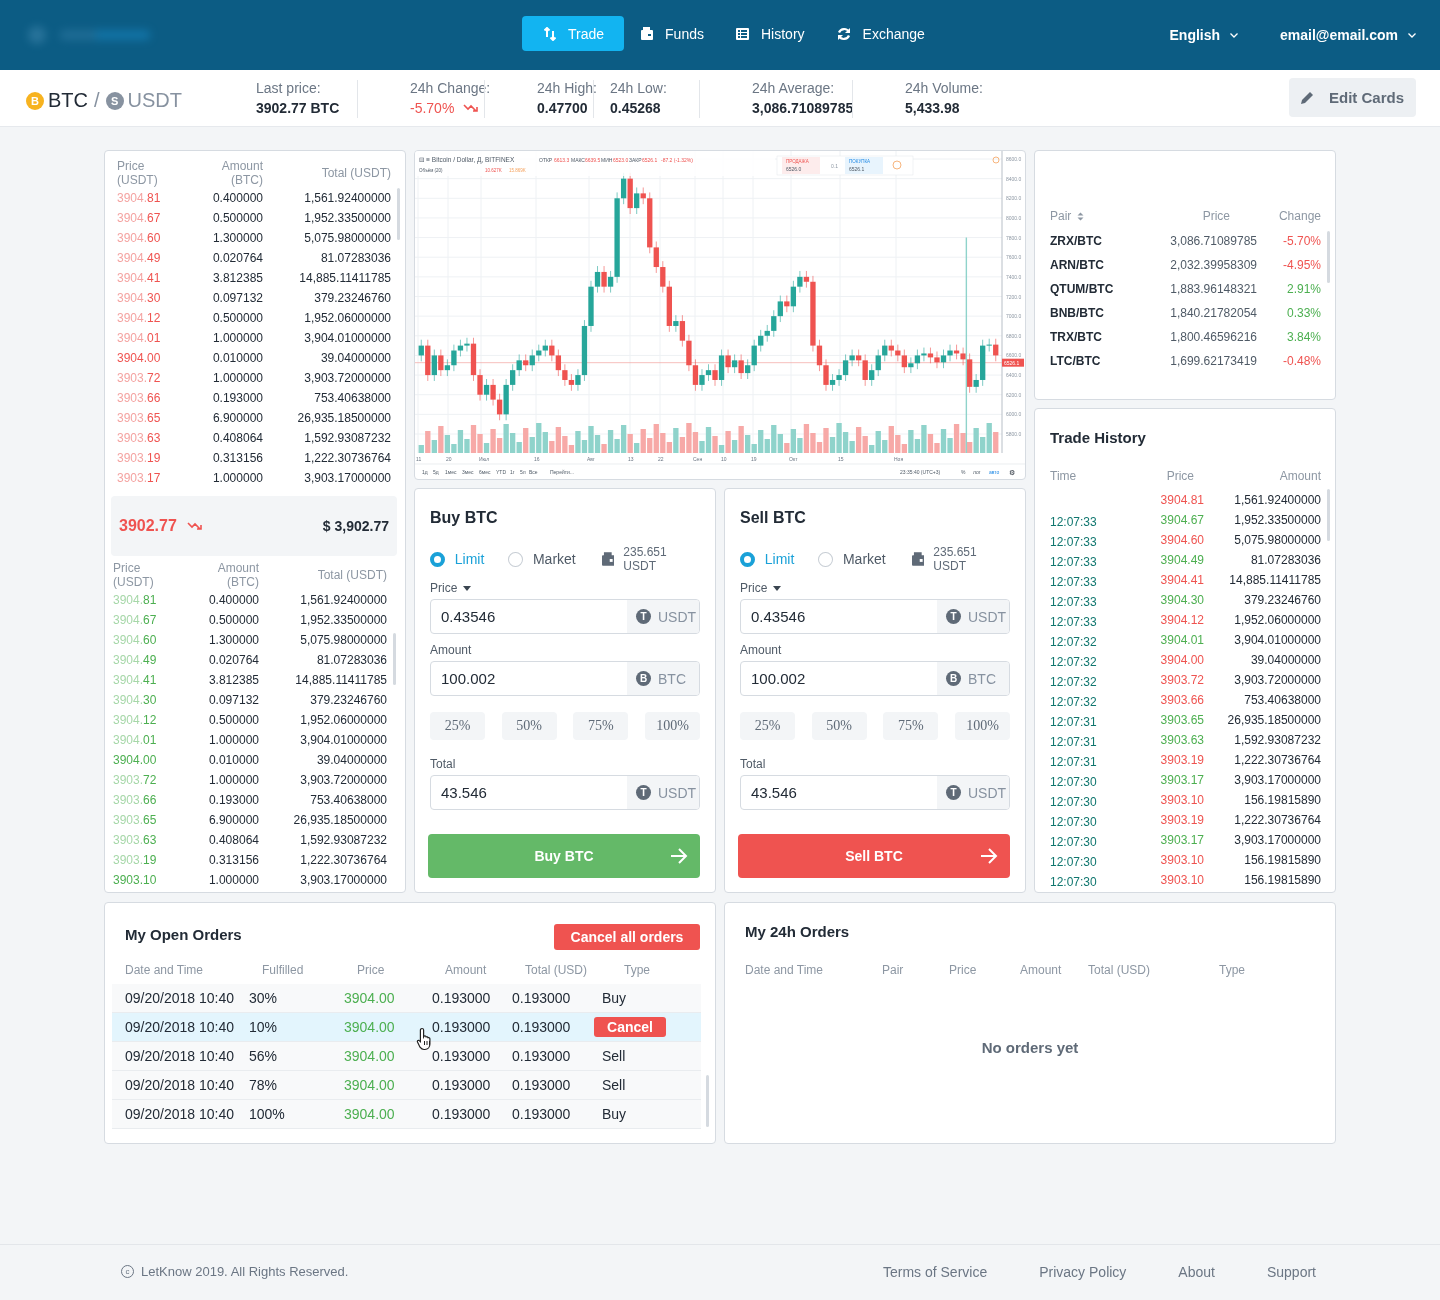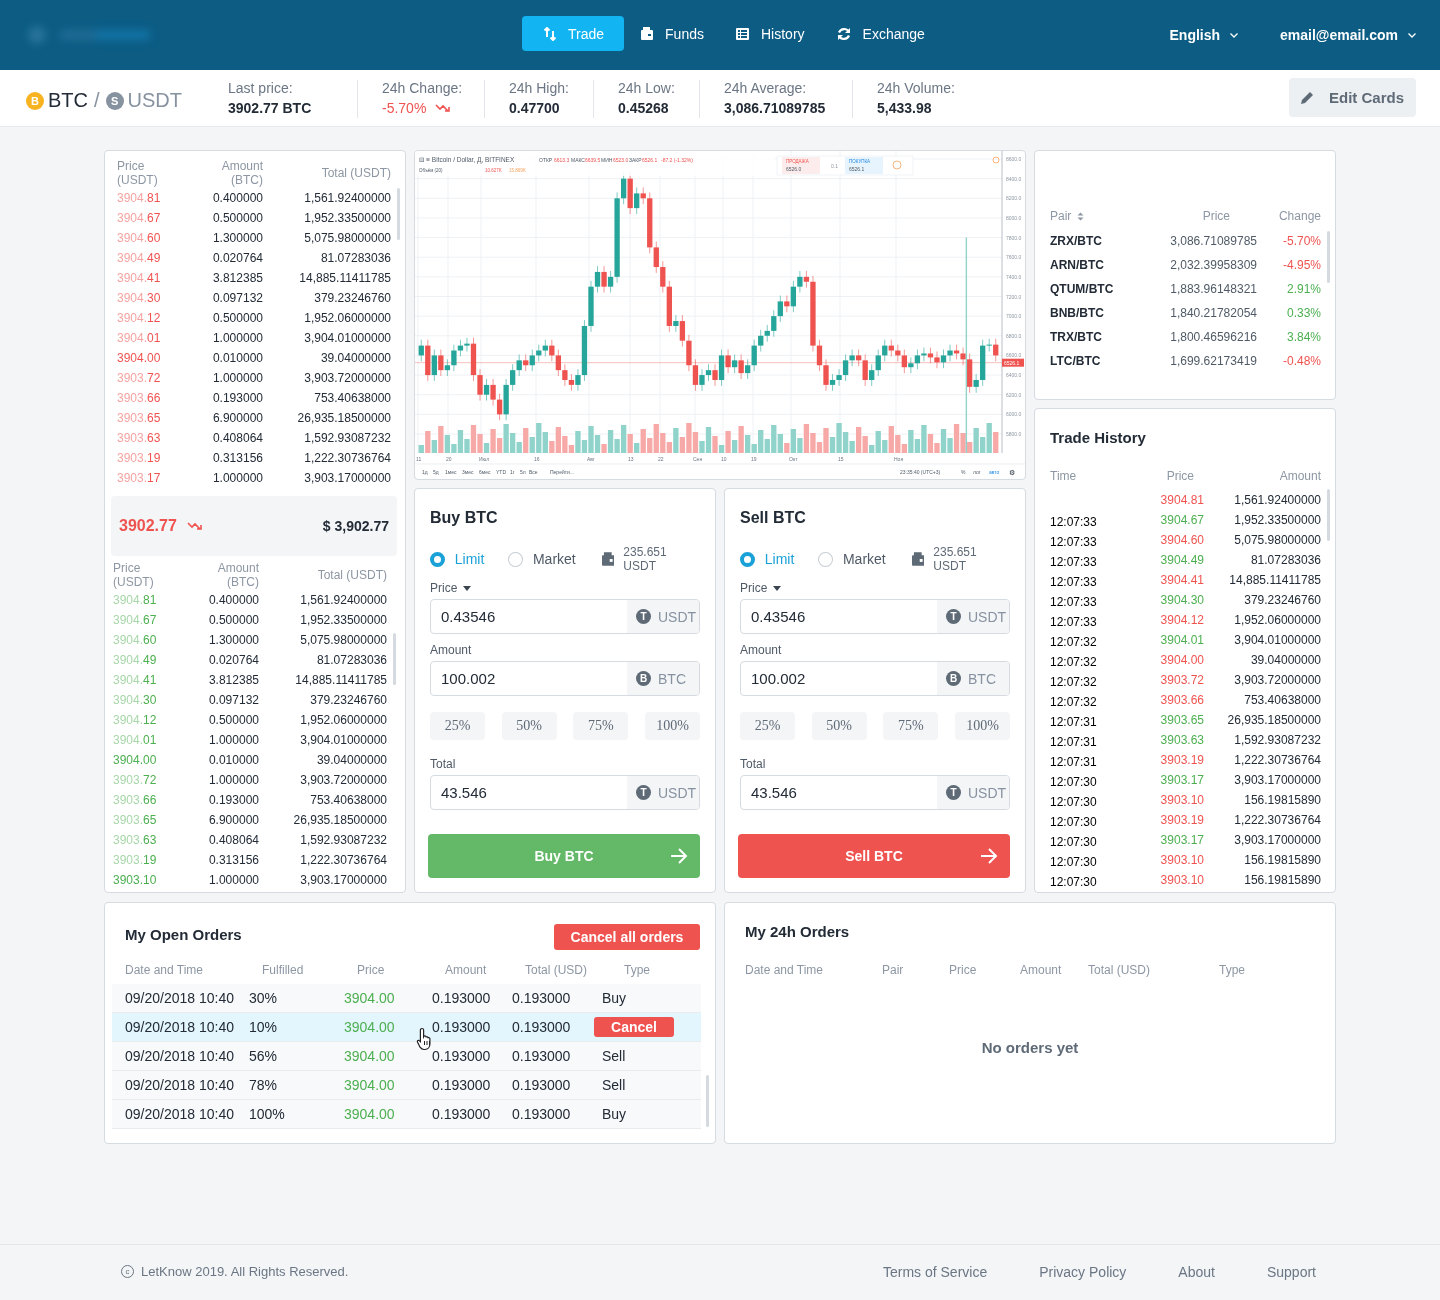--- a/index.html
+++ b/index.html
@@ -16,21 +16,21 @@
 .top-right .dd{display:flex;align-items:center;margin-left:20px;padding-left:22px;}
 .top-right .chev{margin-left:8px;width:8px;height:8px;}
 .ticker{position:absolute;left:0;top:70px;width:1440px;height:57px;background:#fff;border-bottom:1px solid #e6e9ed;}
 .pair{position:absolute;left:26px;top:19px;display:flex;align-items:center;font-size:20px;}
 .coin{width:18px;height:18px;border-radius:50%;display:inline-flex;align-items:center;justify-content:center;color:#fff;font-size:11px;font-weight:bold;margin-right:4px;}
 .coin.btc{background:#f7b320;}
 .coin.usd{background:#8792a0;}
 .pair .base{color:#222b36;}
 .pair .sep{color:#8792a0;margin:0 6px;}
 .pair .quote{color:#8792a0;}
-.stat{position:absolute;top:9px;height:40px;padding-left:0;}
+.stat{position:absolute;top:9px;height:40px;padding-left:0;margin-left:28px;}
 .stat .lbl{font-size:14px;color:#6b7684;line-height:18px;}
 .stat .val{font-size:14px;font-weight:bold;color:#222b36;line-height:20px;margin-top:1px;display:flex;align-items:center;}
 .stat .val.neg{color:#ef5350;font-weight:normal;}
 .vsep{position:absolute;top:10px;width:1px;height:38px;background:#e3e6ea;}
 .edit-btn{position:absolute;left:1289px;top:8px;width:127px;height:39px;background:#edf0f3;border-radius:4px;display:flex;align-items:center;color:#5f6a77;font-size:15px;font-weight:bold;}
 .edit-btn svg{margin:0 14px 0 10px;}
 .card{position:absolute;background:#fff;border:1px solid #d6dbe1;border-radius:4px;}
 .ob-head{display:flex;font-size:12px;color:#8d97a3;height:20px;align-items:center;}
 .ob-row{display:flex;font-size:12px;height:20px;align-items:center;}
 .c1{width:82px;padding-left:12px;}
@@ -68,35 +68,35 @@
 .action svg{position:absolute;right:12px;top:14px;}
 .search{position:absolute;left:15px;top:12px;width:271px;height:33px;background:#f3f5f7;border-radius:4px;display:flex;align-items:center;font-size:12px;color:#6b7684;}
 .search svg{margin:0 12px 0 12px;}
 .pairs-head{position:absolute;left:15px;top:58px;width:271px;display:flex;font-size:12px;color:#8d97a3;}
 .pairs-row{display:flex;font-size:12px;height:24px;align-items:center;}
 .pc1{width:90px;font-weight:bold;color:#222b36;}
 .pc2{width:117px;text-align:right;color:#4f5a66;}
 .pc3{width:64px;text-align:right;}
 .th-title{position:absolute;left:15px;top:20px;font-size:15px;font-weight:bold;color:#222b36;}
 .th-row{display:flex;font-size:12px;height:20px;align-items:center;}
-.t1{width:70px;color:#000000;margin-top:44px;}
+.t1{width:70px;color:#0f766e;margin-top:44px;}
 .t2{width:84px;text-align:right;}
 .t3{width:117px;text-align:right;color:#222b36;}
 .orders-title{position:absolute;left:20px;top:23px;font-size:15px;font-weight:bold;color:#222b36;}
 .cancel-all{position:absolute;left:449px;top:21px;width:146px;height:26px;background:#ef5350;border-radius:3px;color:#fff;font-size:14px;font-weight:bold;display:flex;align-items:center;justify-content:center;}
 .oo-head{position:absolute;left:20px;top:60px;display:flex;font-size:12px;color:#8d97a3;}
 .oo-row{display:flex;height:29px;align-items:center;font-size:14px;color:#222b36;border-bottom:1px solid #e9ecef;background:#f8f9fa;}
 .oo-row.hover{background:#e3f5fd;}
 .o1{width:137px;padding-left:13px;}
 .o2{width:95px;}
 .o3{width:88px;}
 .o4{width:80px;}
 .o5{width:90px;}
 .o6{width:92px;}
-.cancel-btn{width:80px;height:20px;background:#ef5350;border-radius:3px;color:#fff;font-weight:bold;font-size:14px;display:flex;align-items:center;justify-content:center;margin-left:-8px;}
+.cancel-btn{width:72px;height:20px;background:#ef5350;border-radius:3px;color:#fff;font-weight:bold;font-size:14px;display:flex;align-items:center;justify-content:center;margin-left:-8px;}
 .empty{position:absolute;left:0;width:100%;top:136px;text-align:center;font-size:15px;font-weight:bold;color:#5f6a77;}
 .footer{position:absolute;left:0;top:1244px;width:1440px;height:56px;border-top:1px solid #e3e6ea;background:#f3f5f7;}
 .copy{position:absolute;left:121px;top:19px;font-size:13px;color:#6b7684;display:flex;align-items:center;}
 .copy .cc{width:13px;height:13px;border:1px solid #6b7684;border-radius:50%;font-size:8px;display:inline-flex;align-items:center;justify-content:center;margin-right:7px;}
 .flinks{position:absolute;right:124px;top:19px;display:flex;font-size:14px;color:#6b7684;}
 .flinks span{margin-left:52px;}
 .cursor{position:absolute;left:416px;top:1027px;}
 </style>
 </head>
 <body>
@@ -179,21 +179,21 @@
           <path d="M1 2l4 4 3-3 5 5M10 8h4V4" stroke="#ef5350" stroke-width="1.6" fill="none"></path>
         </svg>
     </div>
   </div>
   <div class="vsep" style="left:484px"></div>
   <div class="stat" style="left:509px">
     <div class="lbl">24h High:</div>
     <div class="val">0.47700</div>
   </div>
   <div class="vsep" style="left:593px"></div>
-  <div class="stat" style="left:618px">
+  <div class="stat" style="left:582px">
     <div class="lbl">24h Low:</div>
     <div class="val">0.45268</div>
   </div>
   <div class="vsep" style="left:699px"></div>
   <div class="stat" style="left:724px">
     <div class="lbl">24h Average:</div>
     <div class="val">3,086.71089785</div>
   </div>
   <div class="vsep" style="left:852px"></div>
   <div class="stat" style="left:877px">

